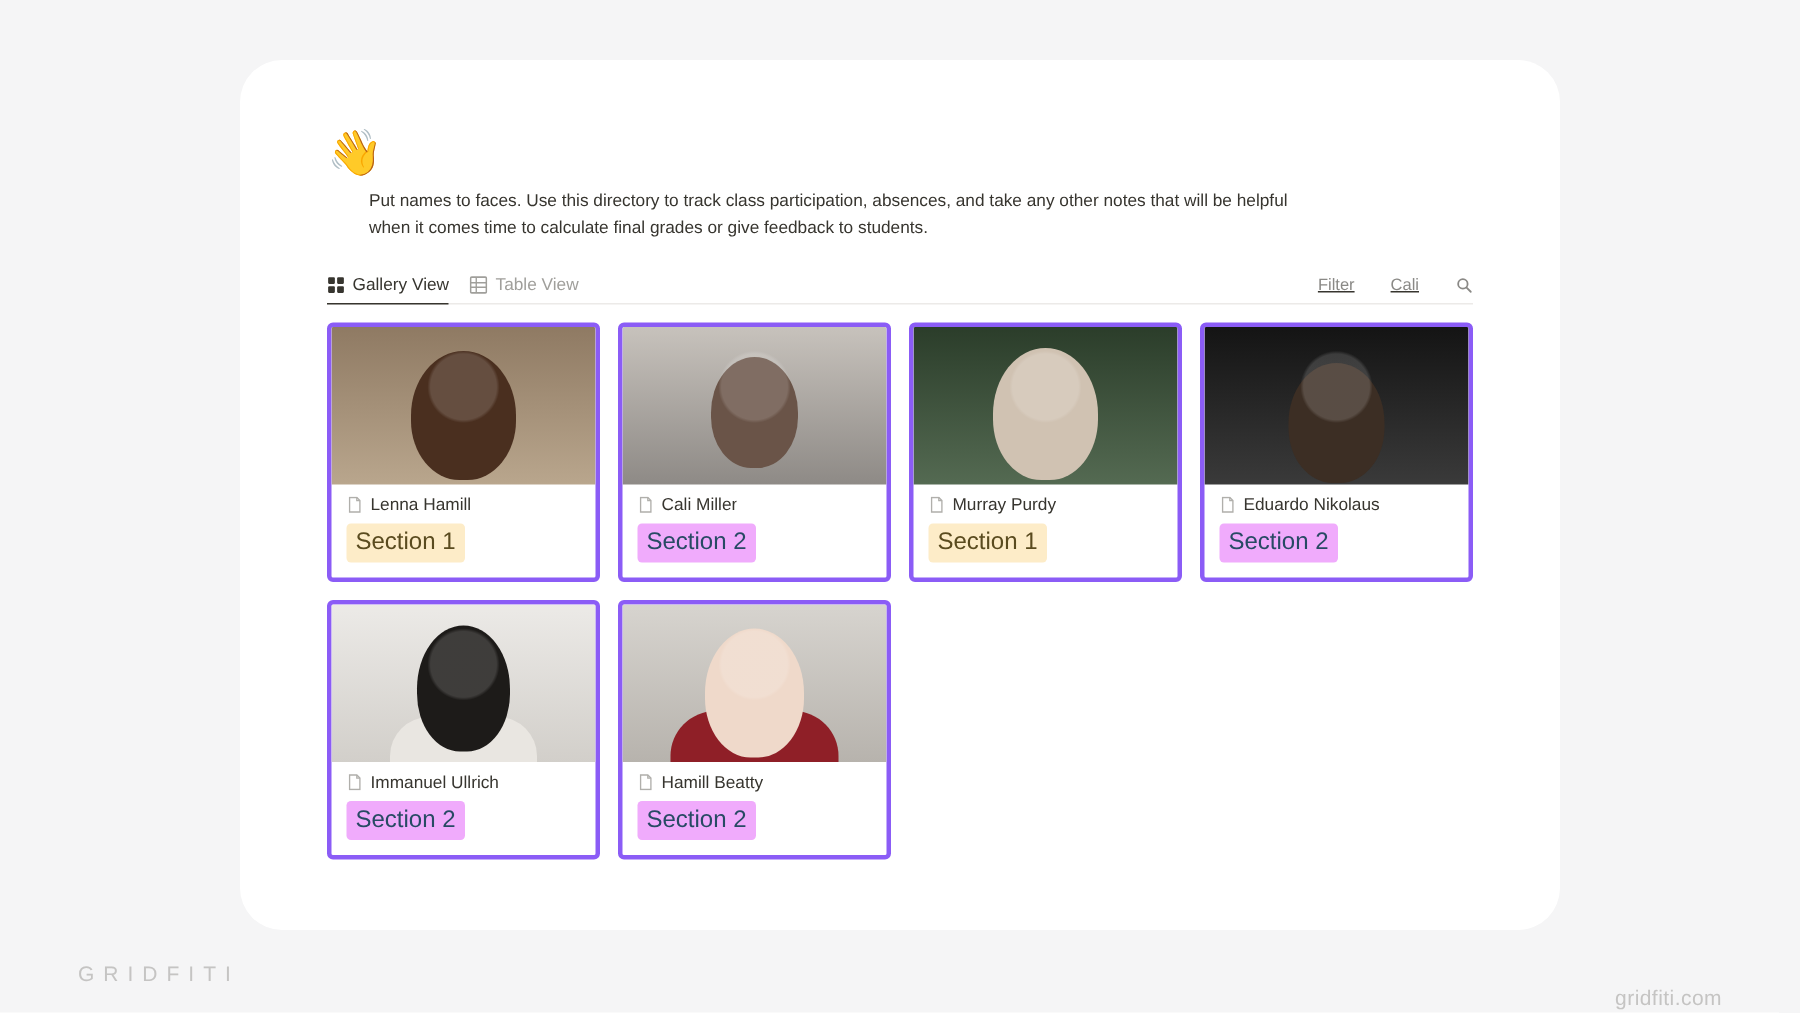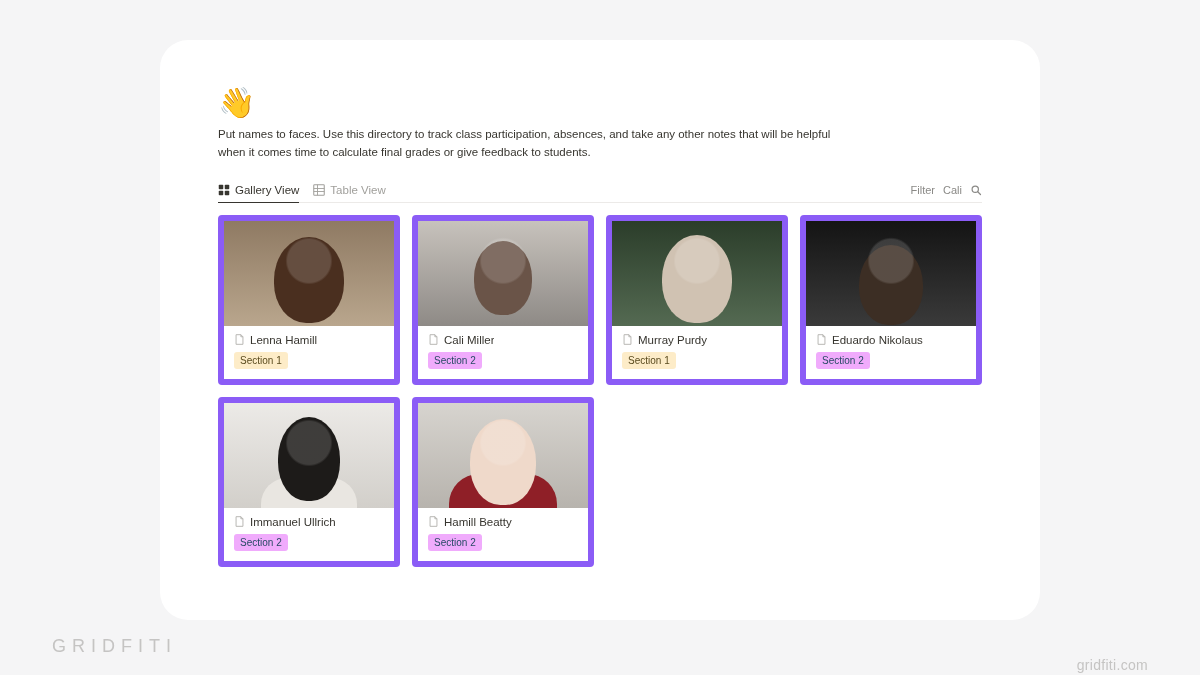--- a/index.html
+++ b/index.html
@@ -24,20 +24,21 @@
   }
   .title-row { display: flex; align-items: center; gap: 10px; }
   .title-emoji { font-size: 30px; line-height: 1; }
   .title { font-size: 28px; font-weight: 700; letter-spacing: -0.3px; }
   .desc {
     font-size: 11.5px;
     line-height: 1.55;
     color: #37352f;
     margin-top: 8px;
     max-width: 640px;
+    margin-left: 28px;
   }
   .desc2 { margin-top: 12px; }
   .code {
     font-family: ui-monospace, SFMono-Regular, Menlo, Consolas, monospace;
     font-size: 10.5px;
     color: #c9453a;
     background: #f6f3f1;
     padding: 1px 5px;
     border-radius: 3px;
   }
@@ -55,52 +56,52 @@
     align-items: center;
     gap: 5px;
     font-size: 11.5px;
     padding-bottom: 6px;
     cursor: pointer;
     color: #a09f9b;
     margin-bottom: -1px;
   }
   .tab.active { color: #37352f; border-bottom: 1.8px solid #37352f; font-weight: 500;}
   .tab svg { width: 12px; height: 12px; fill: currentColor; }
-  .toolbar-right { display: flex; align-items: center; gap: 8px; padding-bottom: 6px; }
+  .toolbar-right { display: flex; align-items: center; gap: 24px; padding-bottom: 6px; text-decoration: underline; }
   .toolbar-right span { font-size: 11px; color: #8a8986; cursor: pointer; }
   .toolbar-right svg { width: 12px; height: 12px; fill: #8a8986; cursor: pointer; }
 
   .gallery {
     display: grid;
     grid-template-columns: repeat(4, 1fr);
     gap: 12px;
     margin-top: 12px;
   }
   .card {
-    border: 6px solid #8b5cf6;
+    border: 3px solid #8b5cf6;
     border-radius: 4px;
     overflow: hidden;
     background: #fff;
     cursor: pointer;
   }
   .card-img {
     width: 100%;
     height: 105px;
     background-size: cover;
     background-position: center;
     position: relative;
   }
   .card-body { padding: 8px 10px 10px 10px; }
   .name-row { display: flex; align-items: center; gap: 5px; }
   .name-row svg { width: 11px; height: 11px; fill: #b0afab; flex-shrink: 0; }
   .name { font-size: 11.5px; font-weight: 500; white-space: nowrap; overflow: hidden; text-overflow: ellipsis; }
   .tag {
     display: inline-block;
     margin-top: 6px;
-    font-size: 10px;
+    font-size: 16px;
     padding: 1px 6px;
     border-radius: 3px;
     line-height: 1.5;
   }
   .tag-yellow { background: #fdecc8; color: #5a4b1f; }
   .tag-blue   { background: #f0abfc; color: #274a64; }
 
   
   .portrait { position: relative; }
   .portrait::after {
@@ -128,21 +129,21 @@
     content:""; position:absolute; bottom:0; left:18%; right:18%; height:34px;
     background:#8f1f27; border-radius: 30px 30px 0 0;
   }
   .p5::before{
     content:""; position:absolute; bottom:0; left:22%; right:22%; height:30px;
     background:#e9e6e1; border-radius: 26px 26px 0 0;
   }
 
   .footer-left {
     position:absolute; left:52px; bottom:18px;
-    font-size:18px; letter-spacing:6px; color:#c5c4c3; font-weight:500;
+    font-size:14px; letter-spacing:6px; color:#c5c4c3; font-weight:500;
   }
   .footer-right {
     position:absolute; right:52px; bottom:2px;
     font-size:14px; color:#c5c4c3; letter-spacing:0.3px;
   }
 </style>
 </head>
 <body>
 
 <div class="panel">

